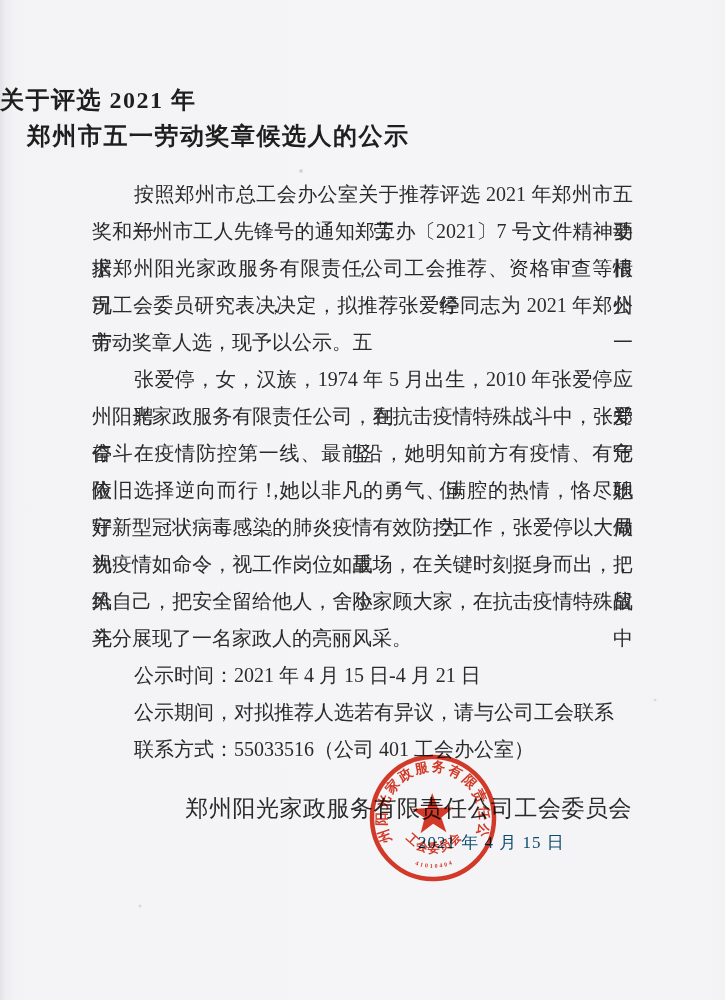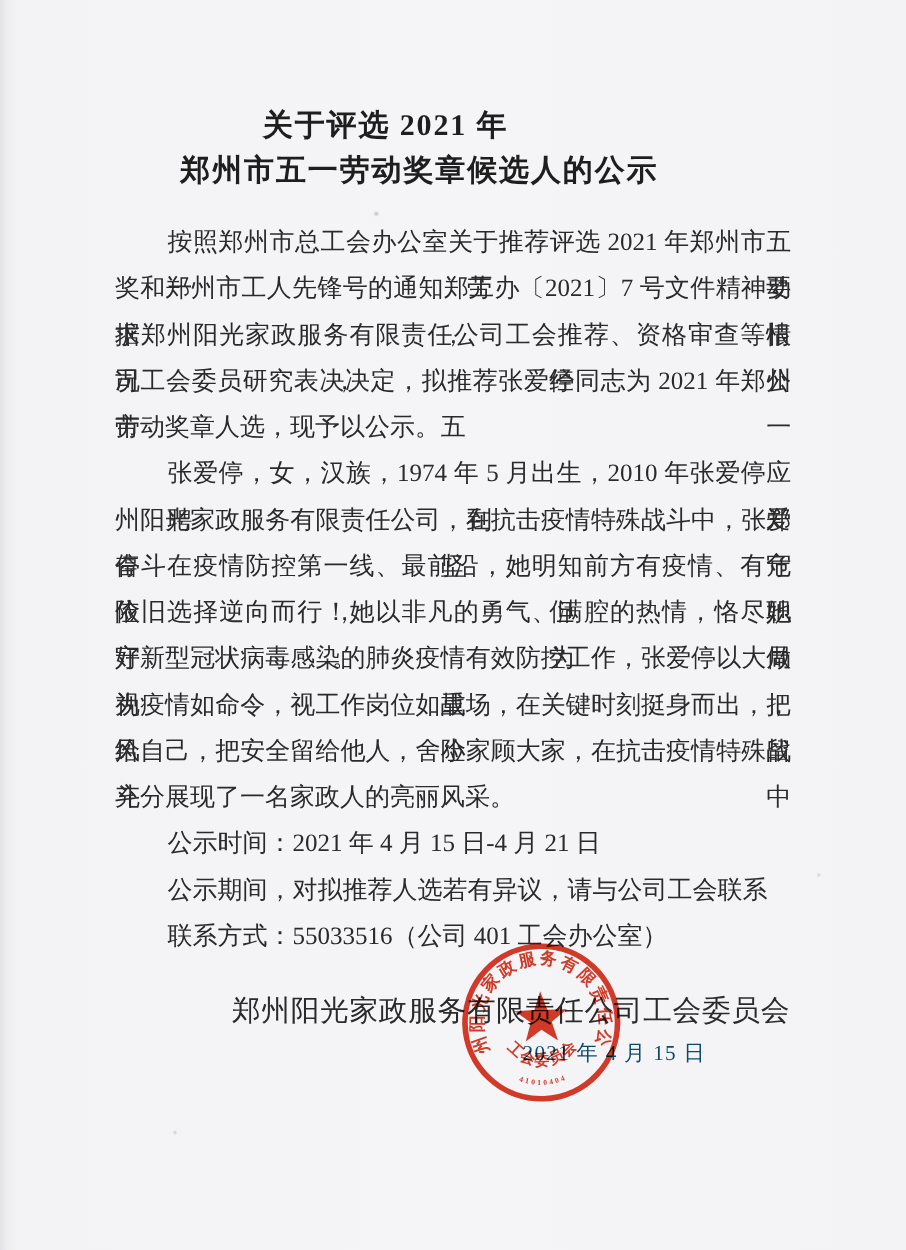--- a/index.html
+++ b/index.html
@@ -12,21 +12,21 @@
     position:absolute;inset:0;
     background:
       radial-gradient(circle 1.5px at 301px 171px, rgba(120,120,130,.45) 0, transparent 2.5px),
       radial-gradient(circle 1.5px at 531px 423px, rgba(120,120,130,.3) 0, transparent 2.5px),
       radial-gradient(circle 1px at 140px 906px, rgba(120,120,130,.35) 0, transparent 2px),
       radial-gradient(circle 1px at 655px 700px, rgba(120,120,130,.3) 0, transparent 2px),
       linear-gradient(90deg,#e2e2e7 0px,#ededf0 5px,#f3f3f6 14px,#f5f5f7 50%,#f3f3f5 100%);
   }
   .t{position:absolute;color:#262626;}
   .title{
-    left:0;width:617px;text-align:center;
+    left:0;width:617px;
     font-weight:bold;font-size:24px;letter-spacing:1.5px;color:#1e1e1e;
   }
   .title1{top:84px;}
   .title2{top:120px;padding-left:27px;}
   .ln{
     left:92px;width:541px;height:37px;line-height:37px;
     font-size:20px;white-space:nowrap;color:#2a2a2a;
   }
   .just{white-space:normal;text-align:justify;text-align-last:justify;text-justify:inter-character;}
   .indent{padding-left:42px;width:499px;font-family:Liberation Serif, serif;}

